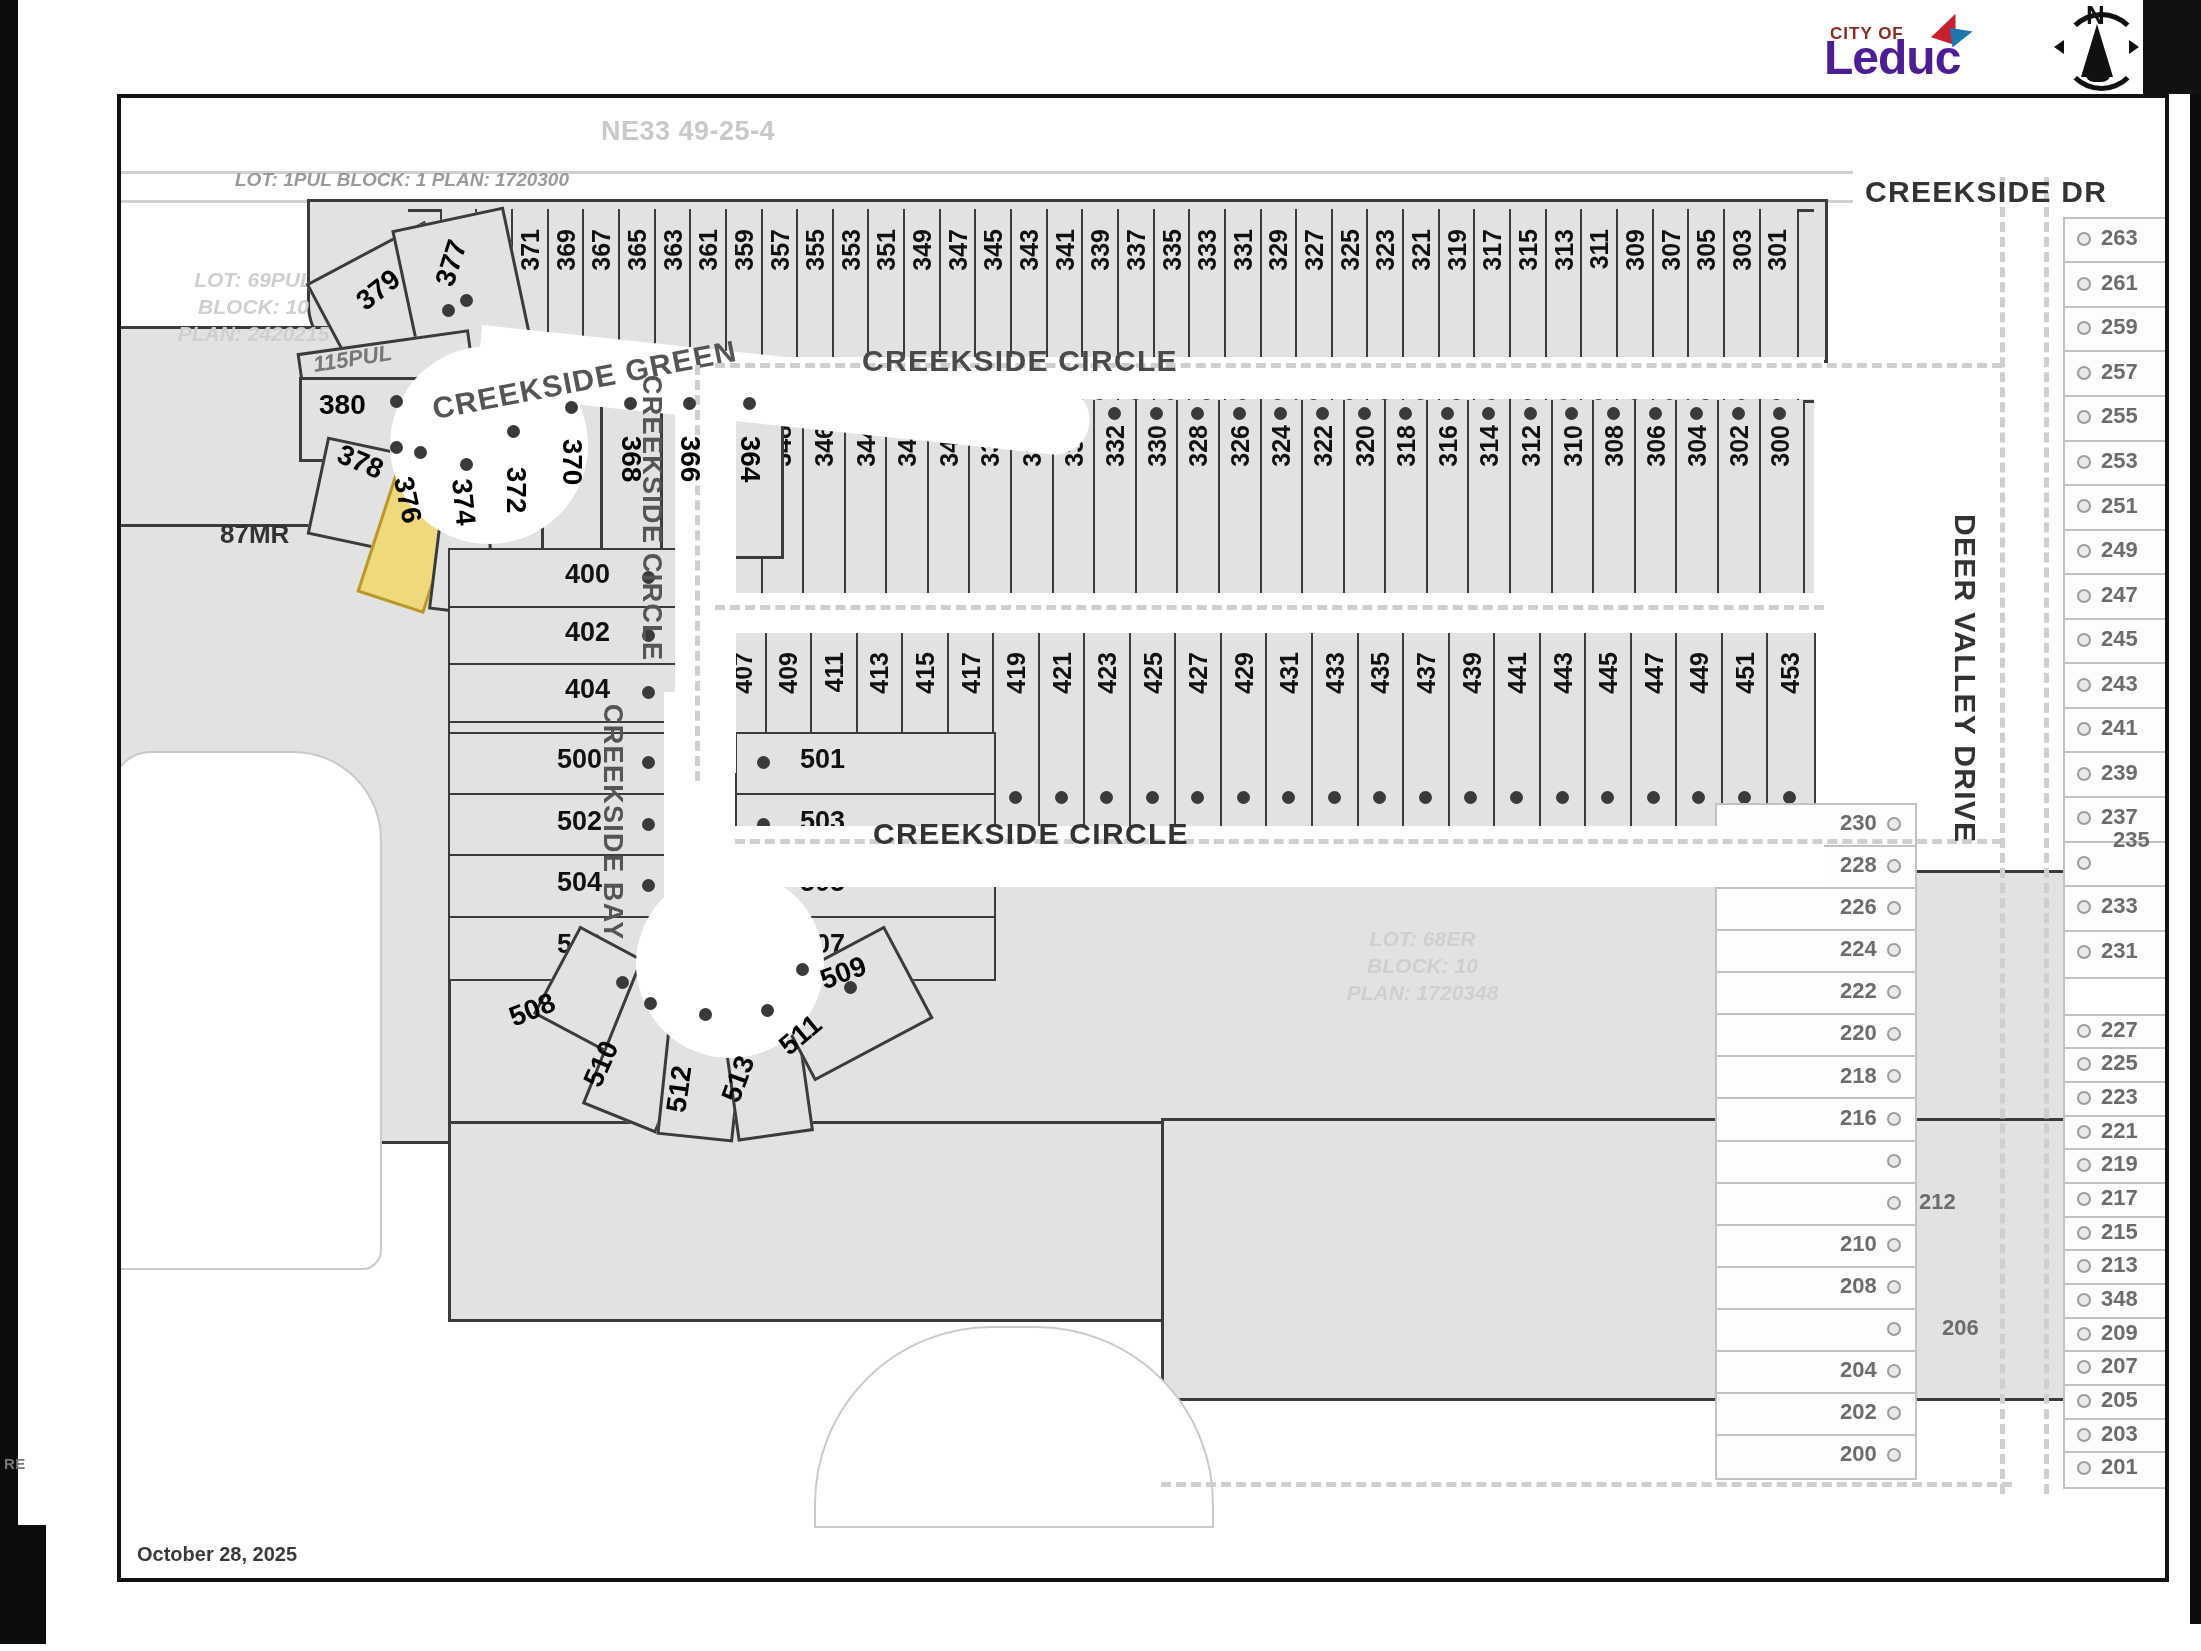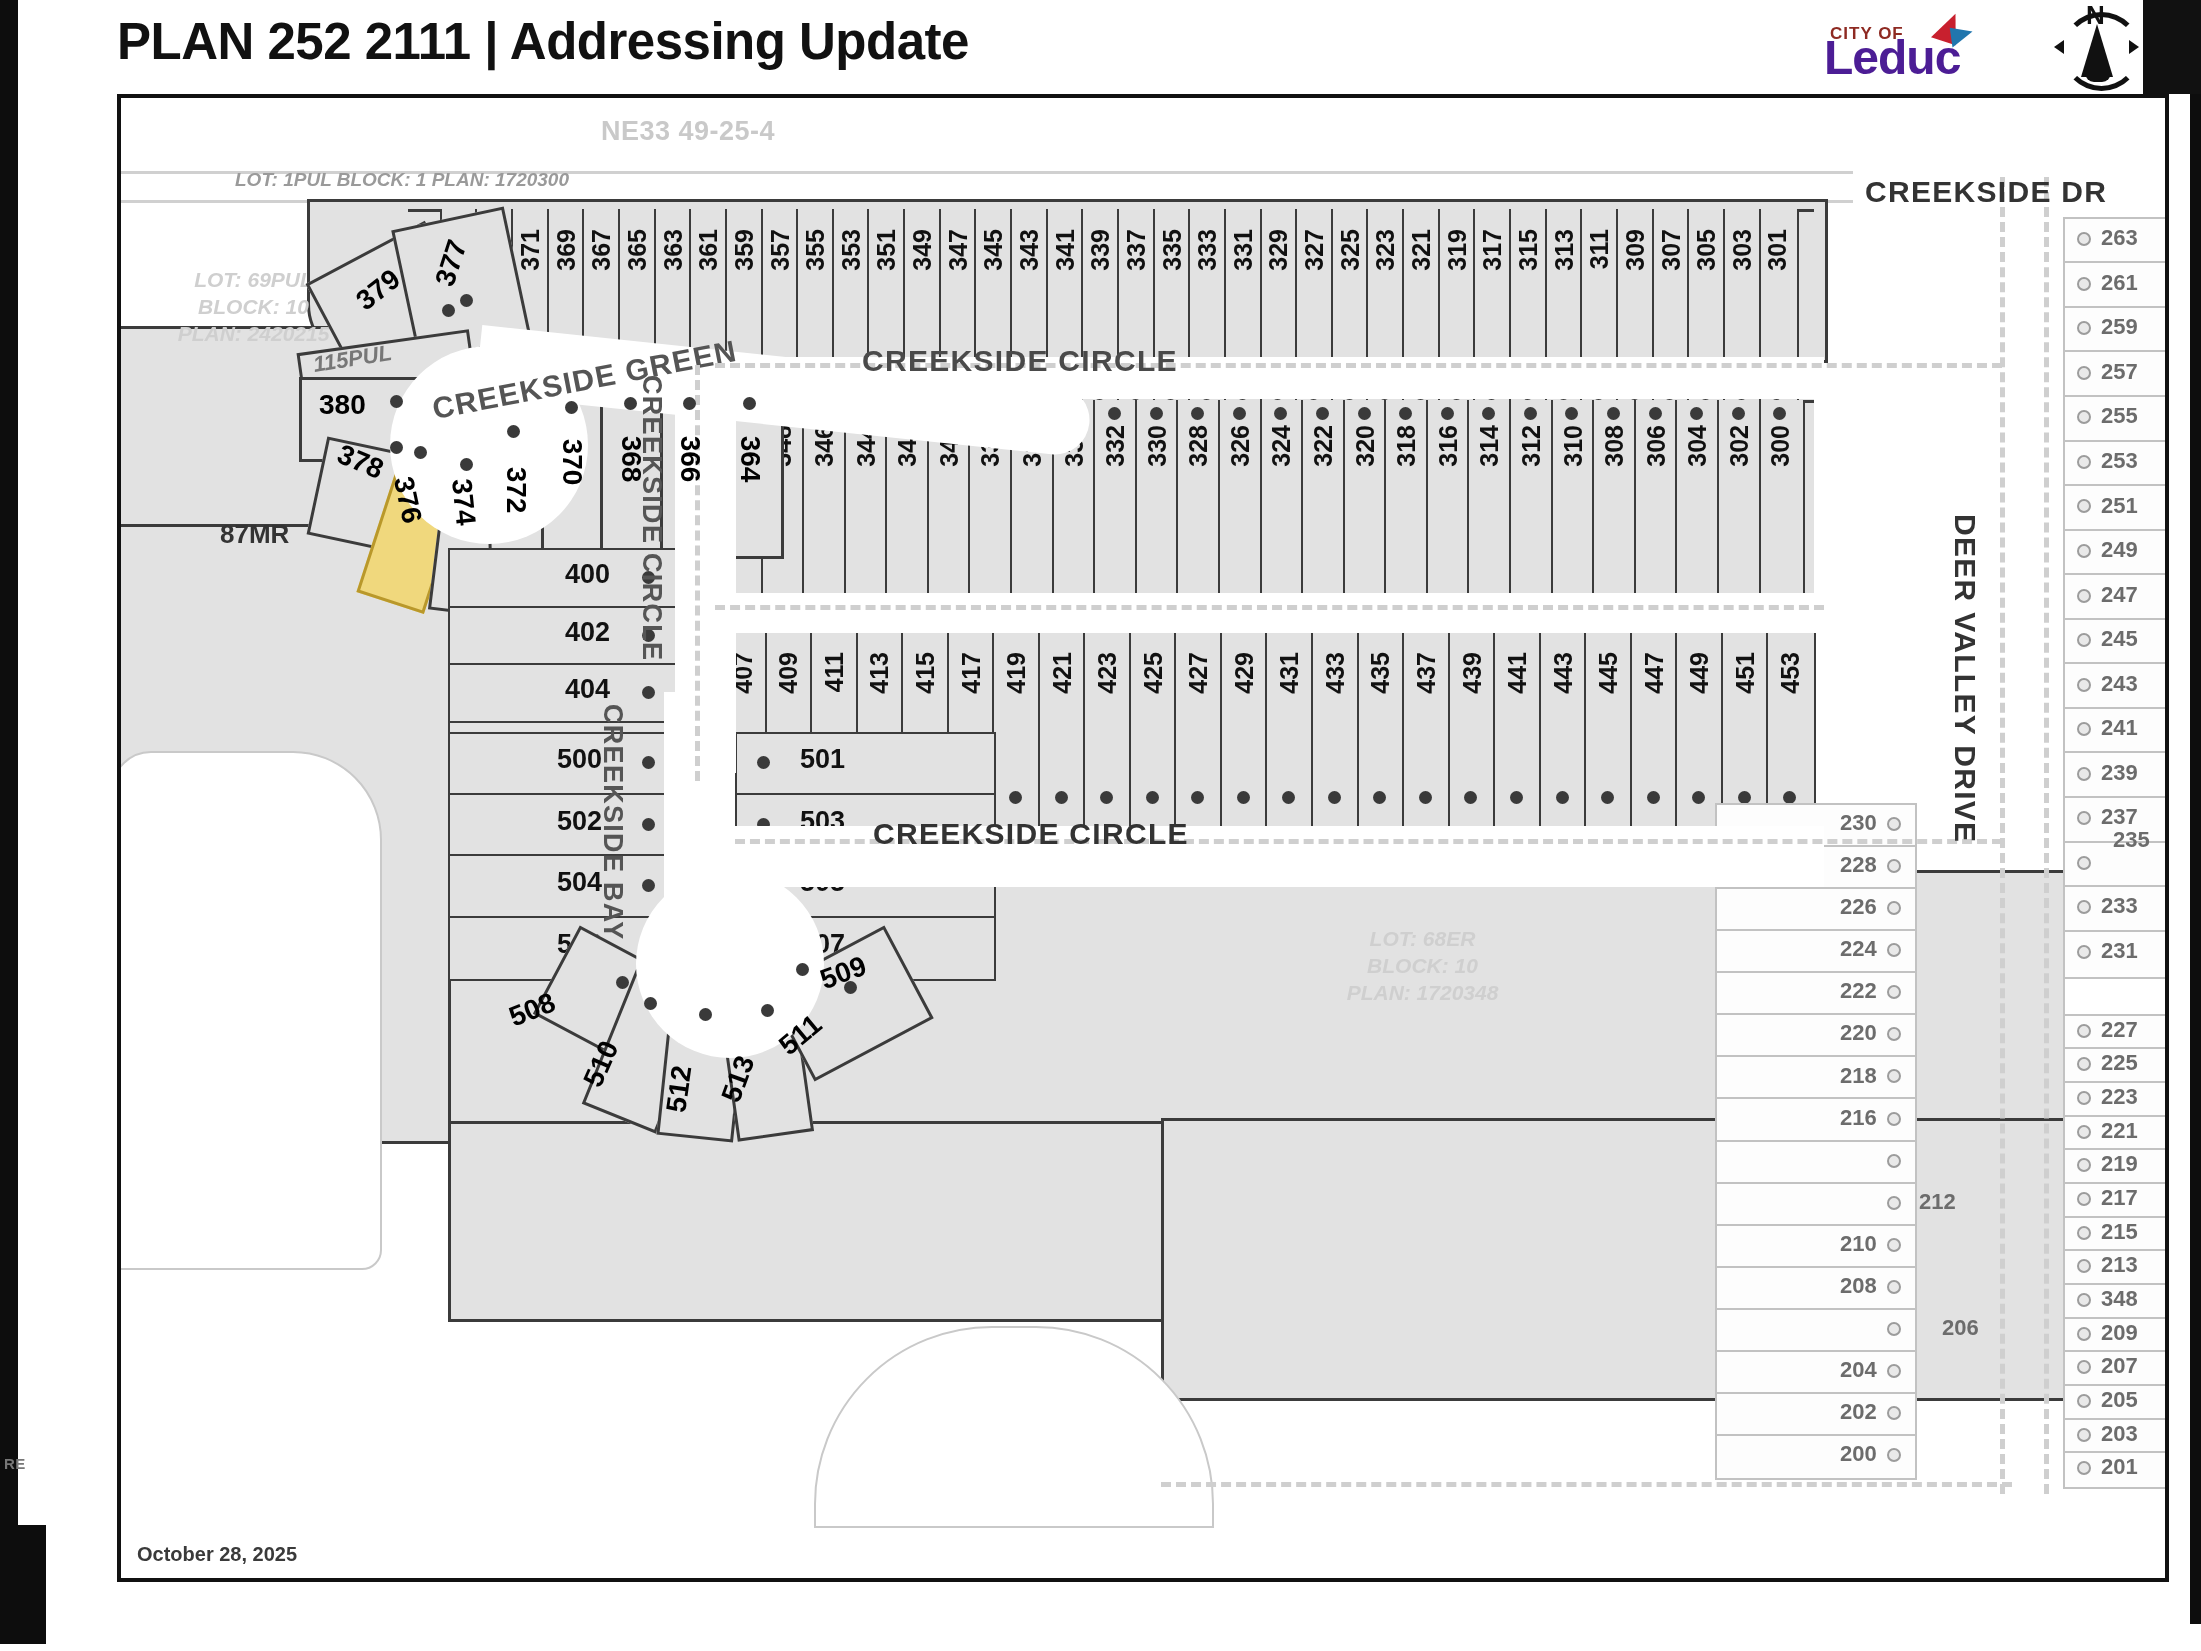--- a/index.html
+++ b/index.html
@@ -74,21 +74,20 @@
 <body>
 
 <div id="page">
 
   <div class="edge-l"></div>
   <div class="edge-l2"></div>
   <div class="edge-r"></div>
   <div class="edge-r2"></div>
   <div class="stub">RE</div>
 
-  <div class="title">PLAN 252 2111  |  Addressing Update</div>
 
   <div class="logo">
     <div class="star-r"></div>
     <div class="star-b"></div>
     <div class="cityof">CITY OF</div>
     <div class="leduc">Leduc</div>
   </div>
 
   <div class="northrose">
     <div class="ring"></div>

